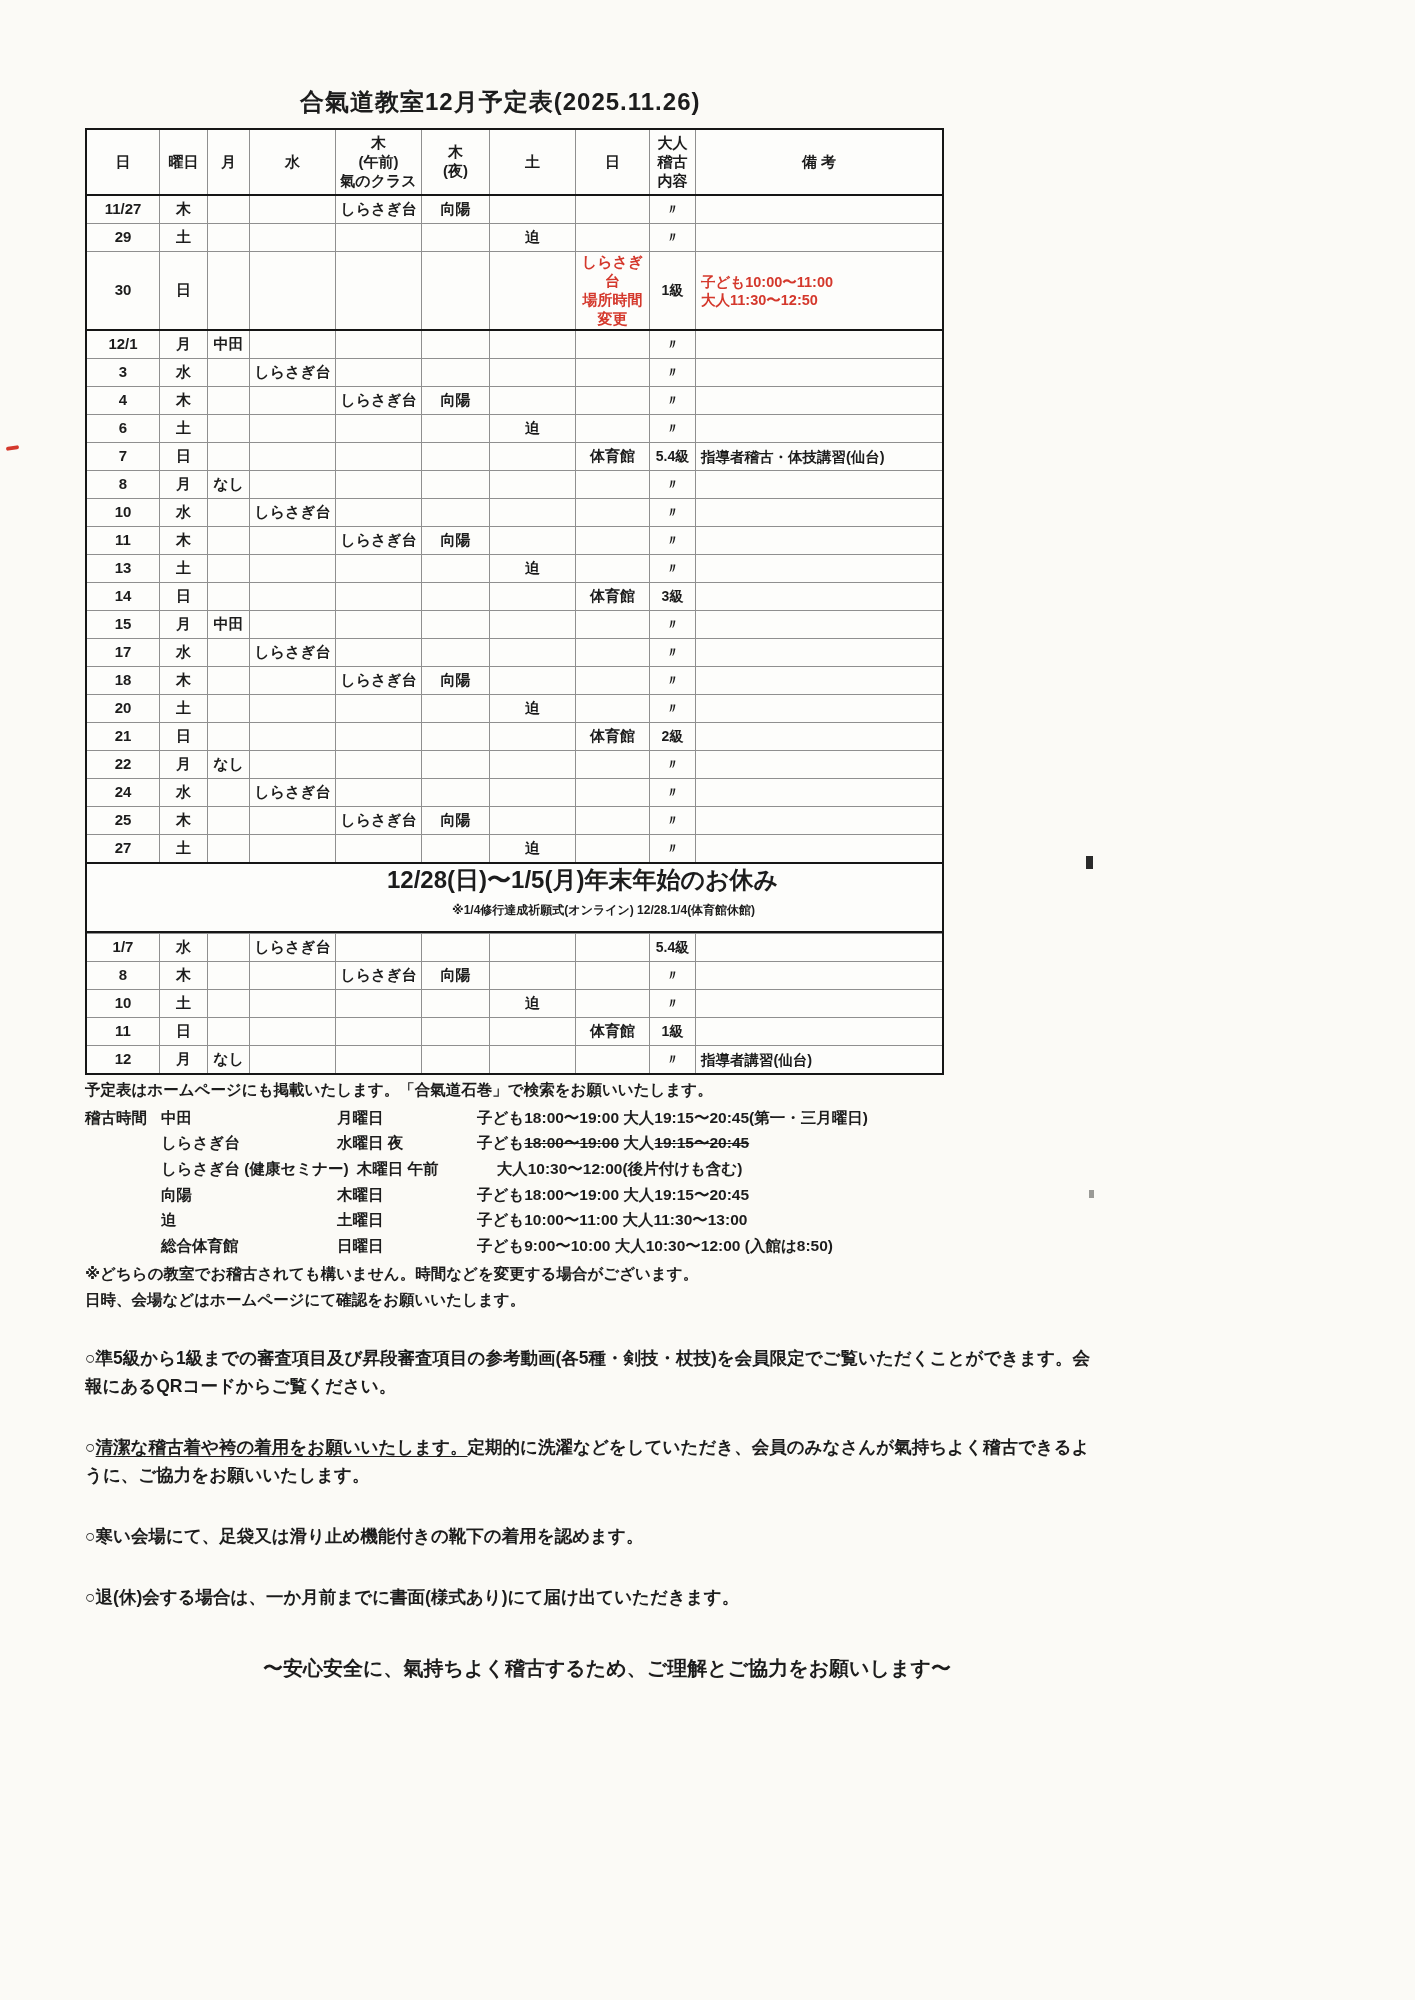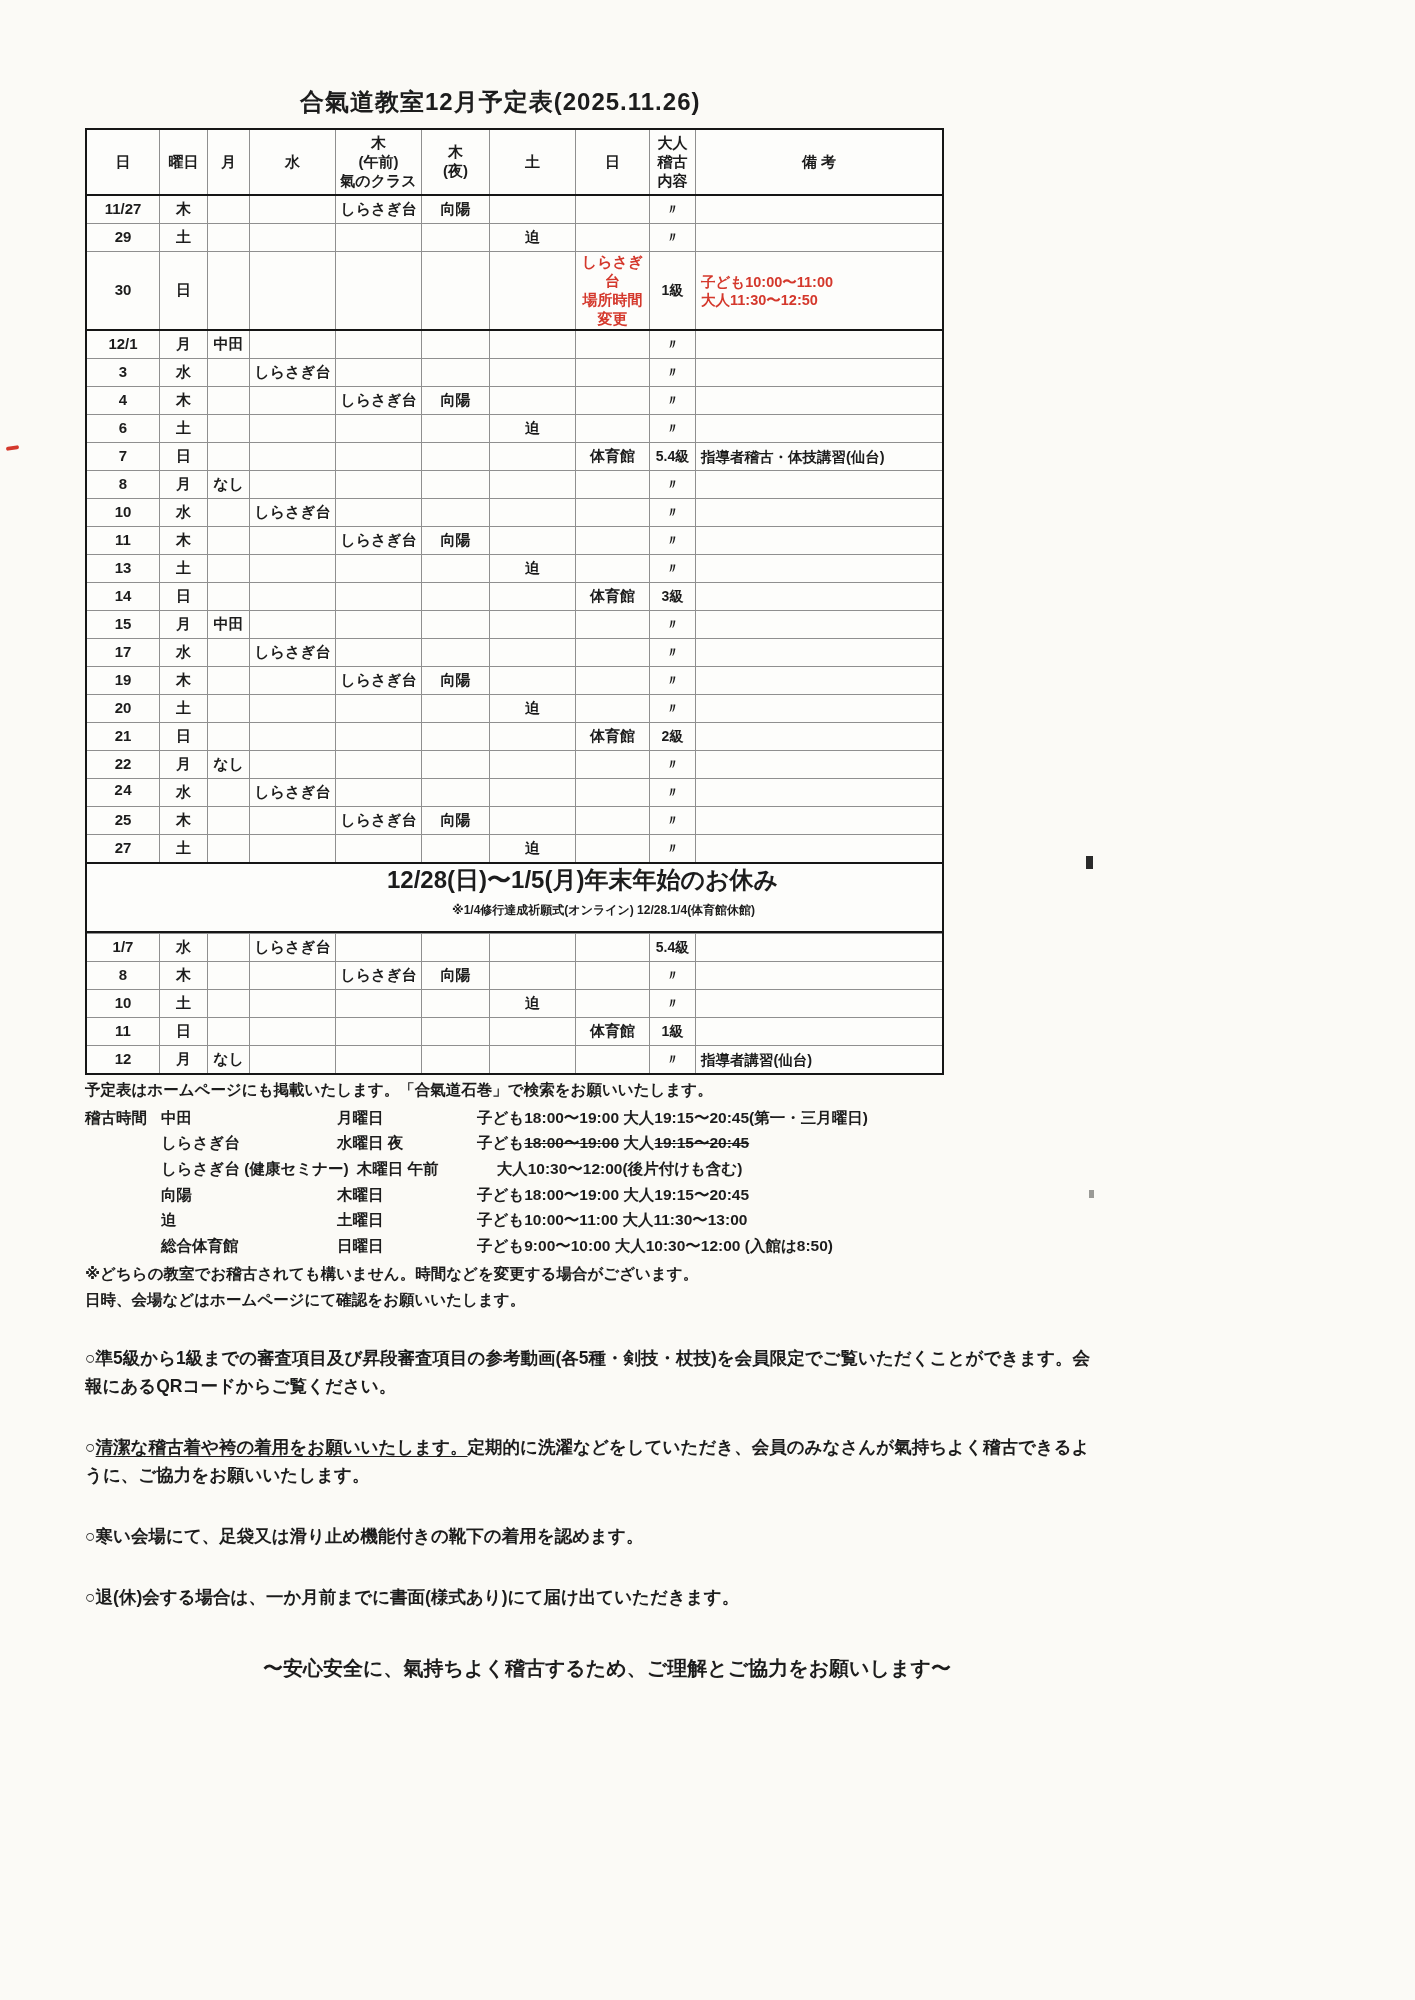--- a/index.html
+++ b/index.html
@@ -257,21 +257,21 @@
           <div class="td c-mon" style="width: 42px;"></div>
           <div class="td c-wed" style="width: 86px;">しらさぎ台</div>
           <div class="td c-thu-am" style="width: 86px;"></div>
           <div class="td c-thu-pm" style="width: 68px;"></div>
           <div class="td c-sat" style="width: 86px;"></div>
           <div class="td c-sun" style="width: 74px;"></div>
           <div class="td c-grade" style="width: 46px;">〃</div>
           <div class="td c-remarks" style="width: 245px; flex: 1 1 0%;"></div>
         </div>
         <div class="tr">
-          <div class="td c-date" style="width: 72px;">19</div>
+          <div class="td c-date" style="width: 72px;">18</div>
           <div class="td c-weekday" style="width: 48px;">木</div>
           <div class="td c-mon" style="width: 42px;"></div>
           <div class="td c-wed" style="width: 86px;"></div>
           <div class="td c-thu-am" style="width: 86px;">しらさぎ台</div>
           <div class="td c-thu-pm" style="width: 68px;">向陽</div>
           <div class="td c-sat" style="width: 86px;"></div>
           <div class="td c-sun" style="width: 74px;"></div>
           <div class="td c-grade" style="width: 46px;">〃</div>
           <div class="td c-remarks" style="width: 245px; flex: 1 1 0%;"></div>
         </div>
@@ -305,21 +305,21 @@
           <div class="td c-mon" style="width: 42px;">なし</div>
           <div class="td c-wed" style="width: 86px;"></div>
           <div class="td c-thu-am" style="width: 86px;"></div>
           <div class="td c-thu-pm" style="width: 68px;"></div>
           <div class="td c-sat" style="width: 86px;"></div>
           <div class="td c-sun" style="width: 74px;"></div>
           <div class="td c-grade" style="width: 46px;">〃</div>
           <div class="td c-remarks" style="width: 245px; flex: 1 1 0%;"></div>
         </div>
         <div class="tr">
-          <div class="td c-date" style="width: 72px; font-family: Liberation Mono, monospace;">24</div>
+          <div class="td c-date" style="width: 72px;">24</div>
           <div class="td c-weekday" style="width: 48px;">水</div>
           <div class="td c-mon" style="width: 42px;"></div>
           <div class="td c-wed" style="width: 86px;">しらさぎ台</div>
           <div class="td c-thu-am" style="width: 86px;"></div>
           <div class="td c-thu-pm" style="width: 68px;"></div>
           <div class="td c-sat" style="width: 86px;"></div>
           <div class="td c-sun" style="width: 74px;"></div>
           <div class="td c-grade" style="width: 46px;">〃</div>
           <div class="td c-remarks" style="width: 245px; flex: 1 1 0%;"></div>
         </div>

